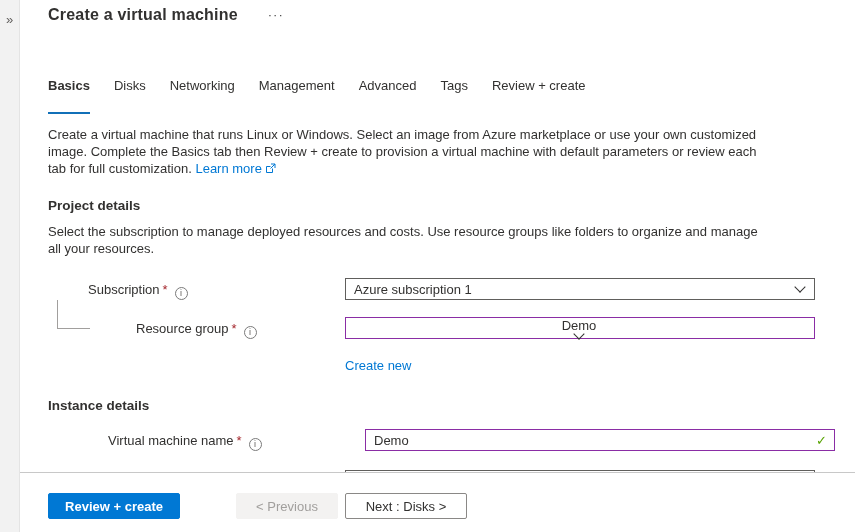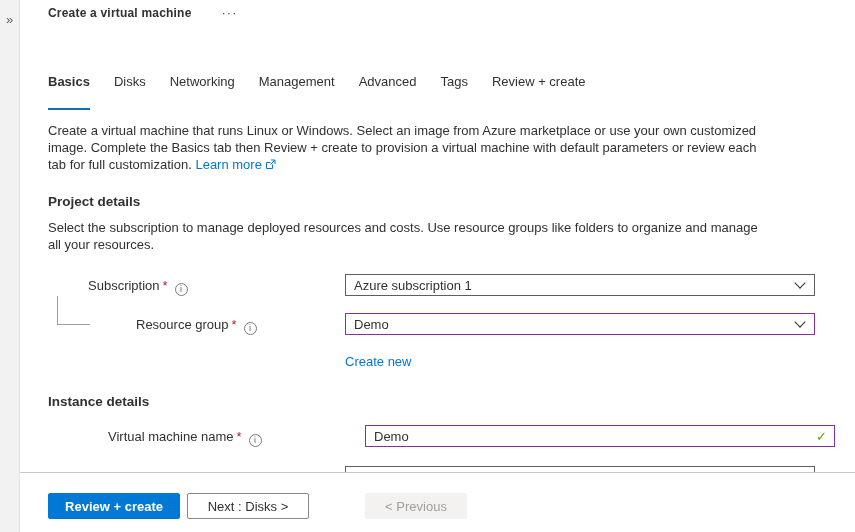--- a/index.html
+++ b/index.html
@@ -5,21 +5,21 @@
   * { margin:0; padding:0; box-sizing:border-box; }
   html,body { width:855px; height:532px; background:#fff; overflow:hidden;
     font-family:"Liberation Sans", sans-serif; color:#323130; }
   .rail { position:absolute; left:0; top:0; width:20px; height:532px;
     background:#f2f2f2; border-right:1px solid #e4e4e4; }
   .rail .expand { display:block; text-align:center; margin-top:12px;
     font-size:13px; color:#605e5c; cursor:pointer; }
   .main { position:absolute; left:20px; top:0; width:835px; height:472px;
     overflow:hidden; background:#fff; padding:6px 0 0 28px; }
   .title-row { display:flex; align-items:center; gap:26px; }
-  .page-title { font-size:12px; font-weight:700; letter-spacing:0.2px; }
+  .page-title { font-size:16px; font-weight:700; letter-spacing:0.2px; }
   .more-btn { font-size:13px; color:#494949; letter-spacing:1px; cursor:pointer;
     line-height:10px; padding:2px 4px; }
   .tabs { margin-top:54px; display:flex; }
   .tab { font-size:13px; margin-right:24px; padding-bottom:19px;
     border-bottom:2px solid transparent; cursor:pointer; white-space:nowrap; }
   .tab.active { font-weight:700; border-bottom:2px solid #1170b8; }
   .intro { margin-top:12px; width:726px; font-size:13px; line-height:17px; }
   .link { color:#0078d4; text-decoration:none; cursor:pointer; }
   .ext-icon { display:inline-block; vertical-align:-1px; margin-left:3px; }
   .section-heading { margin-top:20px; font-size:13.5px; font-weight:700; }
@@ -33,21 +33,21 @@
   .label-col.indent { padding-left:48px; }
   .req { color:#a4262c; margin-left:3px; }
   .info { display:inline-flex; width:13px; height:13px; border:1px solid #7a7a7a;
     border-radius:50%; align-items:center; justify-content:center;
     font-size:9px; color:#605e5c; margin-left:7px; vertical-align:-2px;
     cursor:pointer; font-style:normal; }
   .control-col { width:470px; }
   .select, .text-wrap { width:470px; height:22px; background:#fff;
     border:1px solid #605e5c; display:flex; align-items:center;
     padding:0 10px 0 8px; font-size:13px; cursor:pointer; position:relative; }
-  .select.dirty, .text-wrap.dirty { border-color:#8a2da5; }
+  .select.dirty, .text-wrap.dirty { border-color:#8a2da5;flex-direction:column; }
   .select-value { flex:1; }
   .chevron { width:8px; height:8px; border-right:1px solid #323130;
     border-bottom:1px solid #323130; transform:rotate(45deg); margin-top:-4px; }
   .text-wrap { padding:0; cursor:text; }
   .text-input { width:100%; height:100%; border:0; outline:none; font-size:13px;
     font-family:"Liberation Sans", sans-serif; color:#323130; padding:0 24px 0 8px; }
   .check { position:absolute; right:7px; top:3px; color:#57a300; font-size:13px; }
   .create-new { display:inline-block; margin-top:19px; font-size:13px; }
   .connector { position:absolute; left:9px; top:-17px; width:33px; height:29px;
     border-left:1px solid #a19f9d; border-bottom:1px solid #a19f9d; }
@@ -147,15 +147,15 @@
         <span class="select-value">(US) East US</span>
         <span class="chevron"></span>
       </div>
     </div>
   </div>
 
 </div>
 
 <div class="footer">
   <button class="btn btn-primary">Review + create</button>
+  <button class="btn btn-disabled">&lt; Previous</button>
   <button class="btn btn-secondary">Next : Disks &gt;</button>
-  <button class="btn btn-disabled">&lt; Previous</button>
 </div>
 
 </body></html>

